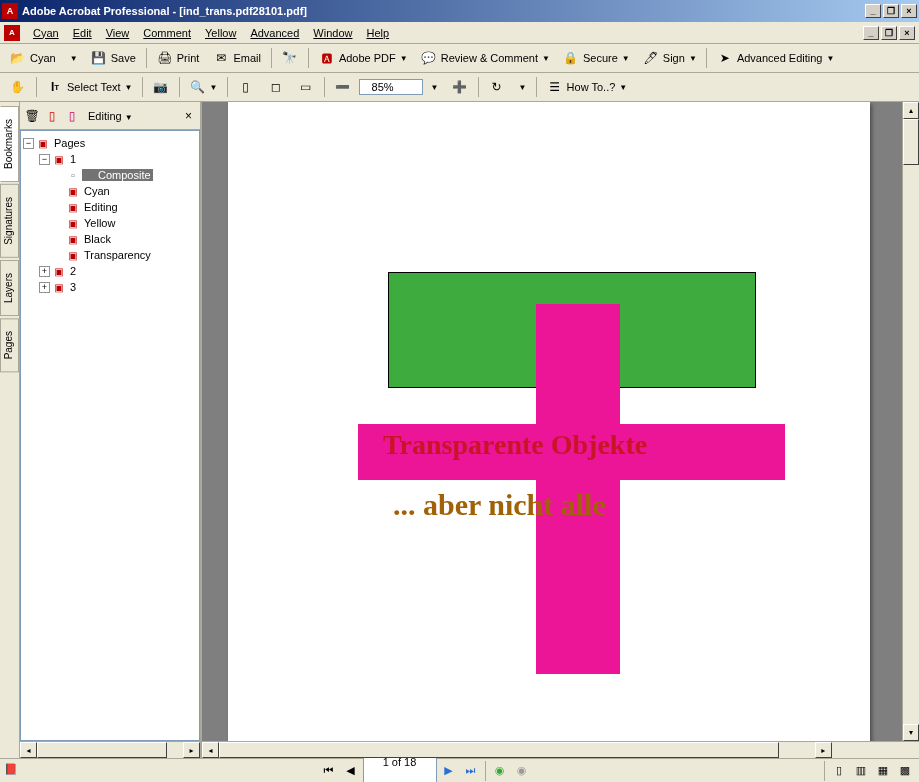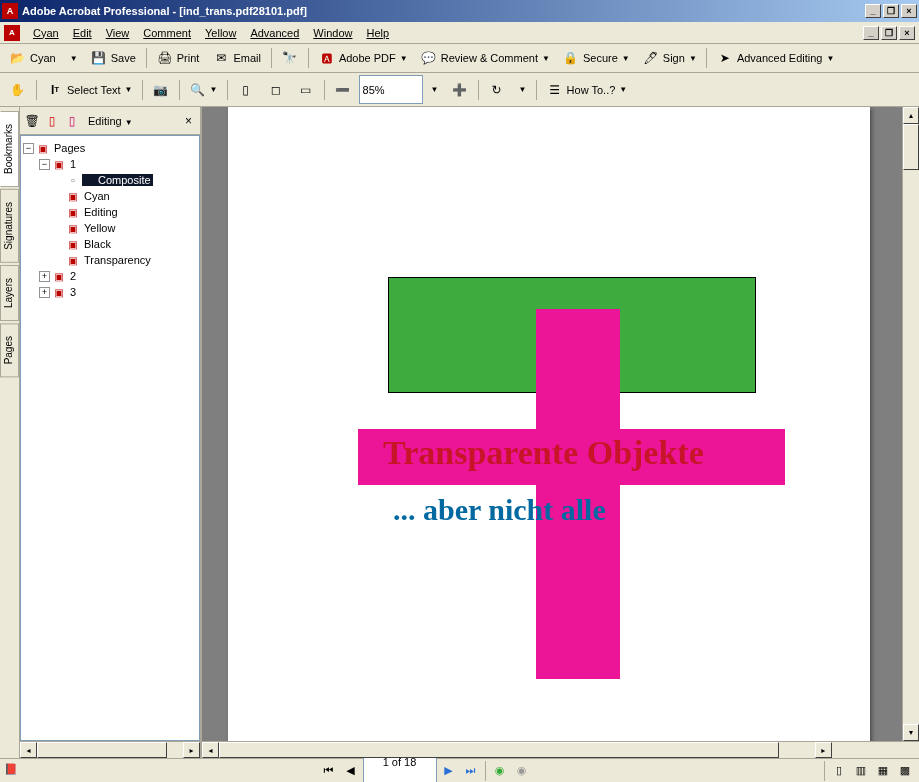--- a/index.html
+++ b/index.html
@@ -19,21 +19,21 @@
 .menu-item .ul { text-decoration: underline; }
 .menubar-right { margin-left:auto; display:flex; gap:2px;}
 .menubar-right .win-btn{width:16px;height:14px;}
 
 
 .toolbar { background: #ece9d8; display: flex; align-items: center; padding: 2px 4px; border-bottom: 1px solid #aca899; gap: 2px; min-height: 28px;}
 .tbtn { display: flex; align-items: center; padding: 3px 5px; gap: 4px; cursor: default; border: 1px solid transparent;}
 .tsep { width: 1px; height: 20px; background: #aca899; margin: 0 2px; }
 .tdrop { width: 7px; font-size: 8px; color: #000; }
 .ticon { width: 16px; height: 16px; display:flex; align-items:center; justify-content:center; font-size:12px;}
-.zoom-field { width: 64px; height: 29px; border: 1px solid #7f9db9; background:#fff; padding: 0 3px; display:flex; align-items:center;}
+.zoom-field { width: 64px; height: 16px; border: 1px solid #7f9db9; background:#fff; padding: 0 12px; display:flex; align-items:center;}
 
 
 .main { flex: 1; display: flex; background: #ece9d8; overflow: hidden; }
 
 
 .sidetabs { width: 20px; background: #ece9d8; border-right: 1px solid #aca899; display:flex; flex-direction:column; padding-top:4px;}
 .sidetab { writing-mode: vertical-rl; transform: rotate(180deg); padding: 12px 2px; border: 1px solid #aca899; background:#ece9d8; margin-bottom:2px; font-size:10px; cursor:default;}
 .sidetab.active { background:#fff; border-right-color:#fff;}
 
 
@@ -44,21 +44,21 @@
 .panel-close { margin-left:auto; font-size:12px; padding:0 4px; cursor:default;}
 .tree { flex:1; background:#fff; border:1px solid #7f9db9; margin:0; padding:4px 2px; overflow:auto;}
 .tree-node { display:flex; align-items:center; gap:2px; padding:1px 0;}
 .tree-indent { display:inline-block; }
 .tree-exp { width:11px; height:11px; border:1px solid #919191; display:flex; align-items:center; justify-content:center; font-size:9px; line-height:1; background:#fff;}
 .tree-exp.blank{border:none;}
 .tree-ico { width:14px; height:14px; display:flex;align-items:center;justify-content:center;}
 .tree-ico.pdf{color:#b00; font-size:10px;}
 .tree-ico.page{color:#888;}
 .tree-label { padding: 0 2px;}
-.tree-label.sel { background:#0f172a; color:#fff;padding-left:16px;}
+.tree-label.sel { background:#737373; color:#fff;padding-left:16px;}
 
 
 .docview { flex:1; display:flex; flex-direction:column; background:#7f7f7f;}
 .doc-scroll { flex:1; position:relative; overflow:hidden; background:#7f7f7f; display:flex;}
 .doc-page-wrap{ flex:1; overflow:hidden; position:relative;}
 .doc-page { position:absolute; left:26px; top:0; width:642px; height:880px; background:#fff; box-shadow: 2px 2px 4px rgba(0,0,0,0.4);}
 .vscroll { width:17px; background:#ece9d8; border-left:1px solid #aca899; position:relative;}
 .vscroll-btn{height:17px;background:#ece9d8;border:1px solid #fff;border-right-color:#404040;border-bottom-color:#404040;display:flex;align-items:center;justify-content:center;font-size:8px;}
 .vscroll-thumb{position:absolute;top:17px;left:0;right:0;height:46px;background:#ece9d8;border:1px solid #fff;border-right-color:#404040;border-bottom-color:#404040;}
 .vscroll-btn.bot{position:absolute;bottom:0;left:0;right:0;}
@@ -73,22 +73,22 @@
 .navbar { height:24px; background:#ece9d8; border-top:1px solid #aca899; display:flex; align-items:center; padding:0 4px; gap:2px;}
 .nav-btn{width:20px;height:20px;display:flex;align-items:center;justify-content:center;border:1px solid transparent;}
 .page-field{width:74px;height:36px;border:1px solid #7f9db9;background:#fff;text-align:center;padding:2px 0;}
 .nav-spacer{flex:1;}
 .nav-left-icon{width:16px;height:16px;margin-right:8px;}
 
 
 .green-rect{position:absolute;left:160px;top:170px;width:368px;height:116px;background:#3dab3d;border:1px solid #000;}
 .pink-v{position:absolute;left:308px;top:202px;width:84px;height:370px;background:#ec1598;}
 .pink-h{position:absolute;left:130px;top:322px;width:427px;height:56px;background:#ec1598;}
-.txt1{position:absolute;left:155px;top:327px;font-family:Georgia,serif;font-size:34px;font-weight:bold;color:#c81428;white-space:nowrap;}
-.txt2{position:absolute;left:165px;top:386px;font-family:Georgia,serif;font-size:30px;font-weight:bold;color:#0369a1;white-space:nowrap;}
+.txt1{position:absolute;left:155px;top:327px;font-family:Georgia,serif;font-size:28px;font-weight:bold;color:#c81428;white-space:nowrap;}
+.txt2{position:absolute;left:165px;top:386px;font-family:Georgia,serif;font-size:30px;font-weight:bold;color:#a16207;white-space:nowrap;}
 
 .panel-hscroll{height:17px;display:flex;background:#ece9d8;border-top:1px solid #aca899;}
 </style>
 </head>
 <body>
 
 <div class="titlebar">
   <div class="app-icon">A</div>
   <div class="title">Adobe Acrobat Professional - [ind_trans.pdf28101.pdf]</div>
   <div class="win-btns">

